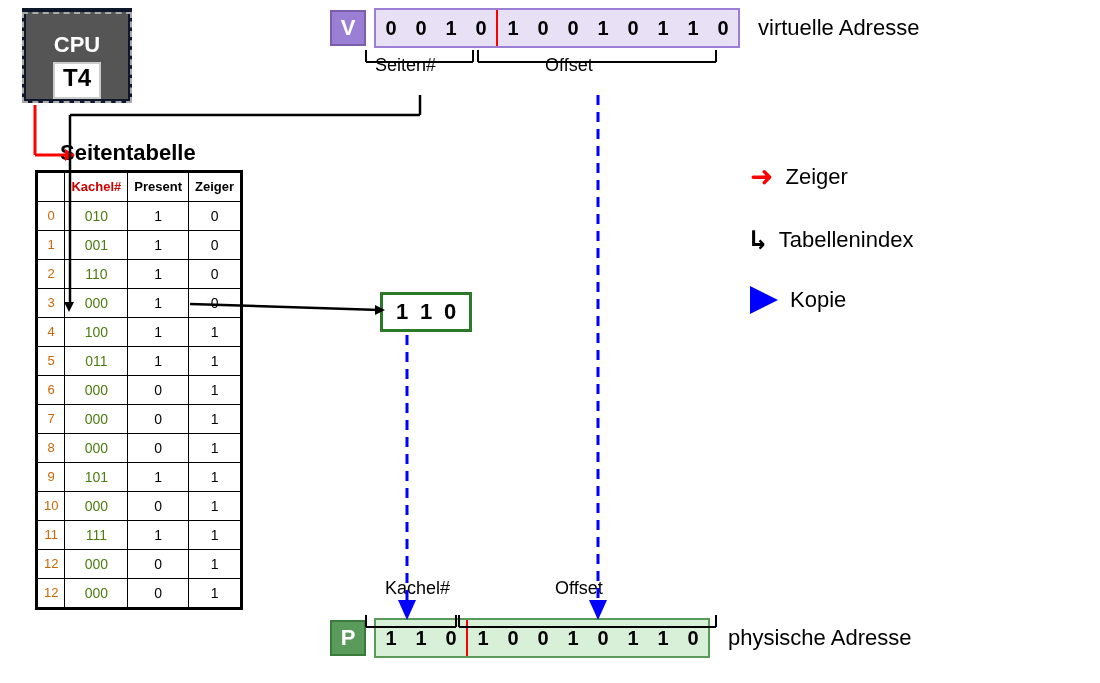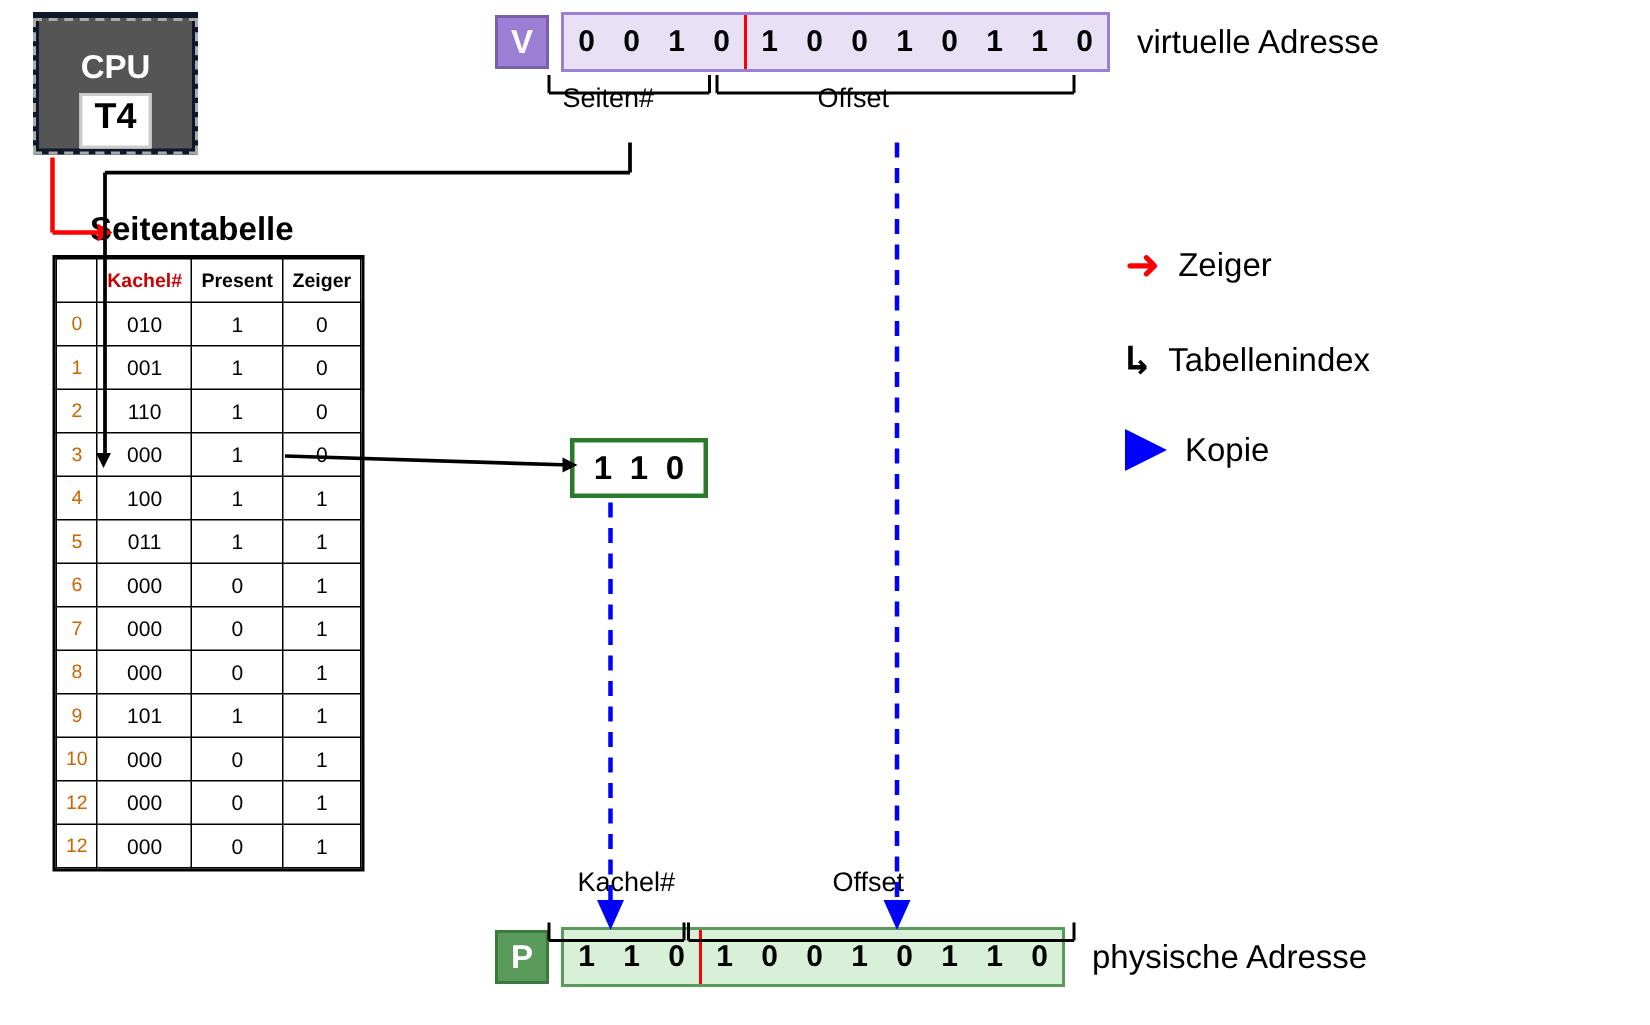--- a/index.html
+++ b/index.html
@@ -154,21 +154,21 @@
       text-align: center;
       height: 26px;
       line-height: 26px;
     }
     .table-container th {
       font-weight: bold;
       font-size: 13px;
       background: white;
     }
     .col-idx { color: #cc6600; font-size: 13px; }
-    .col-kachel { color: #000000; }
+    .col-kachel { color: #4d7c0f; }
     .col-present { color: black; }
     .col-rechte { color: black; }
 
     
     .kachel-box {
       position: absolute;
       top: 292px;
       left: 380px;
       border: 3px solid #2a7a2a;
       background: white;
@@ -369,20 +369,26 @@
       <td class="col-present">1</td>
       <td class="col-rechte">1</td>
     </tr>
         <tr>
       <td class="col-idx">10</td>
       <td class="col-kachel">000</td>
       <td class="col-present">0</td>
       <td class="col-rechte">1</td>
     </tr>
         <tr>
+      <td class="col-idx">11</td>
+      <td class="col-kachel">111</td>
+      <td class="col-present">1</td>
+      <td class="col-rechte">1</td>
+    </tr>
+        <tr>
       <td class="col-idx">12</td>
       <td class="col-kachel">000</td>
       <td class="col-present">0</td>
       <td class="col-rechte">1</td>
     </tr>
         <tr>
       <td class="col-idx">12</td>
       <td class="col-kachel">000</td>
       <td class="col-present">0</td>
       <td class="col-rechte">1</td>

